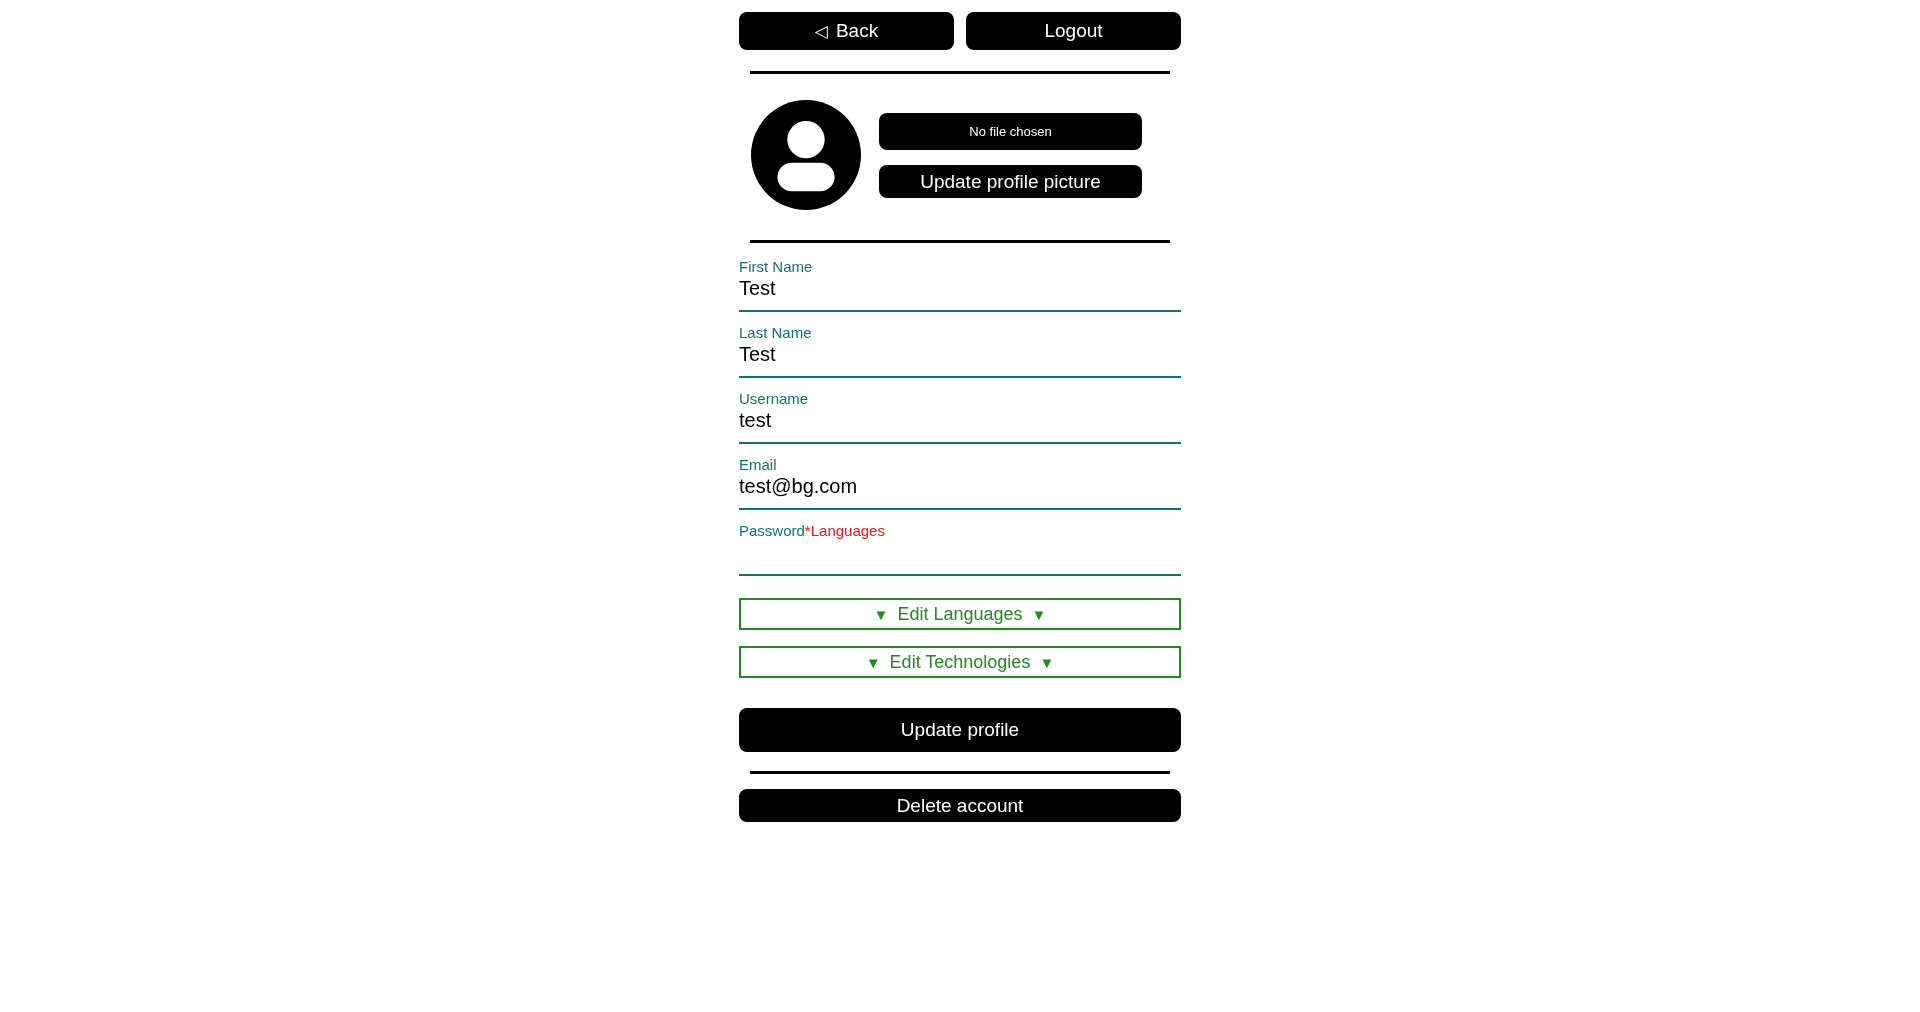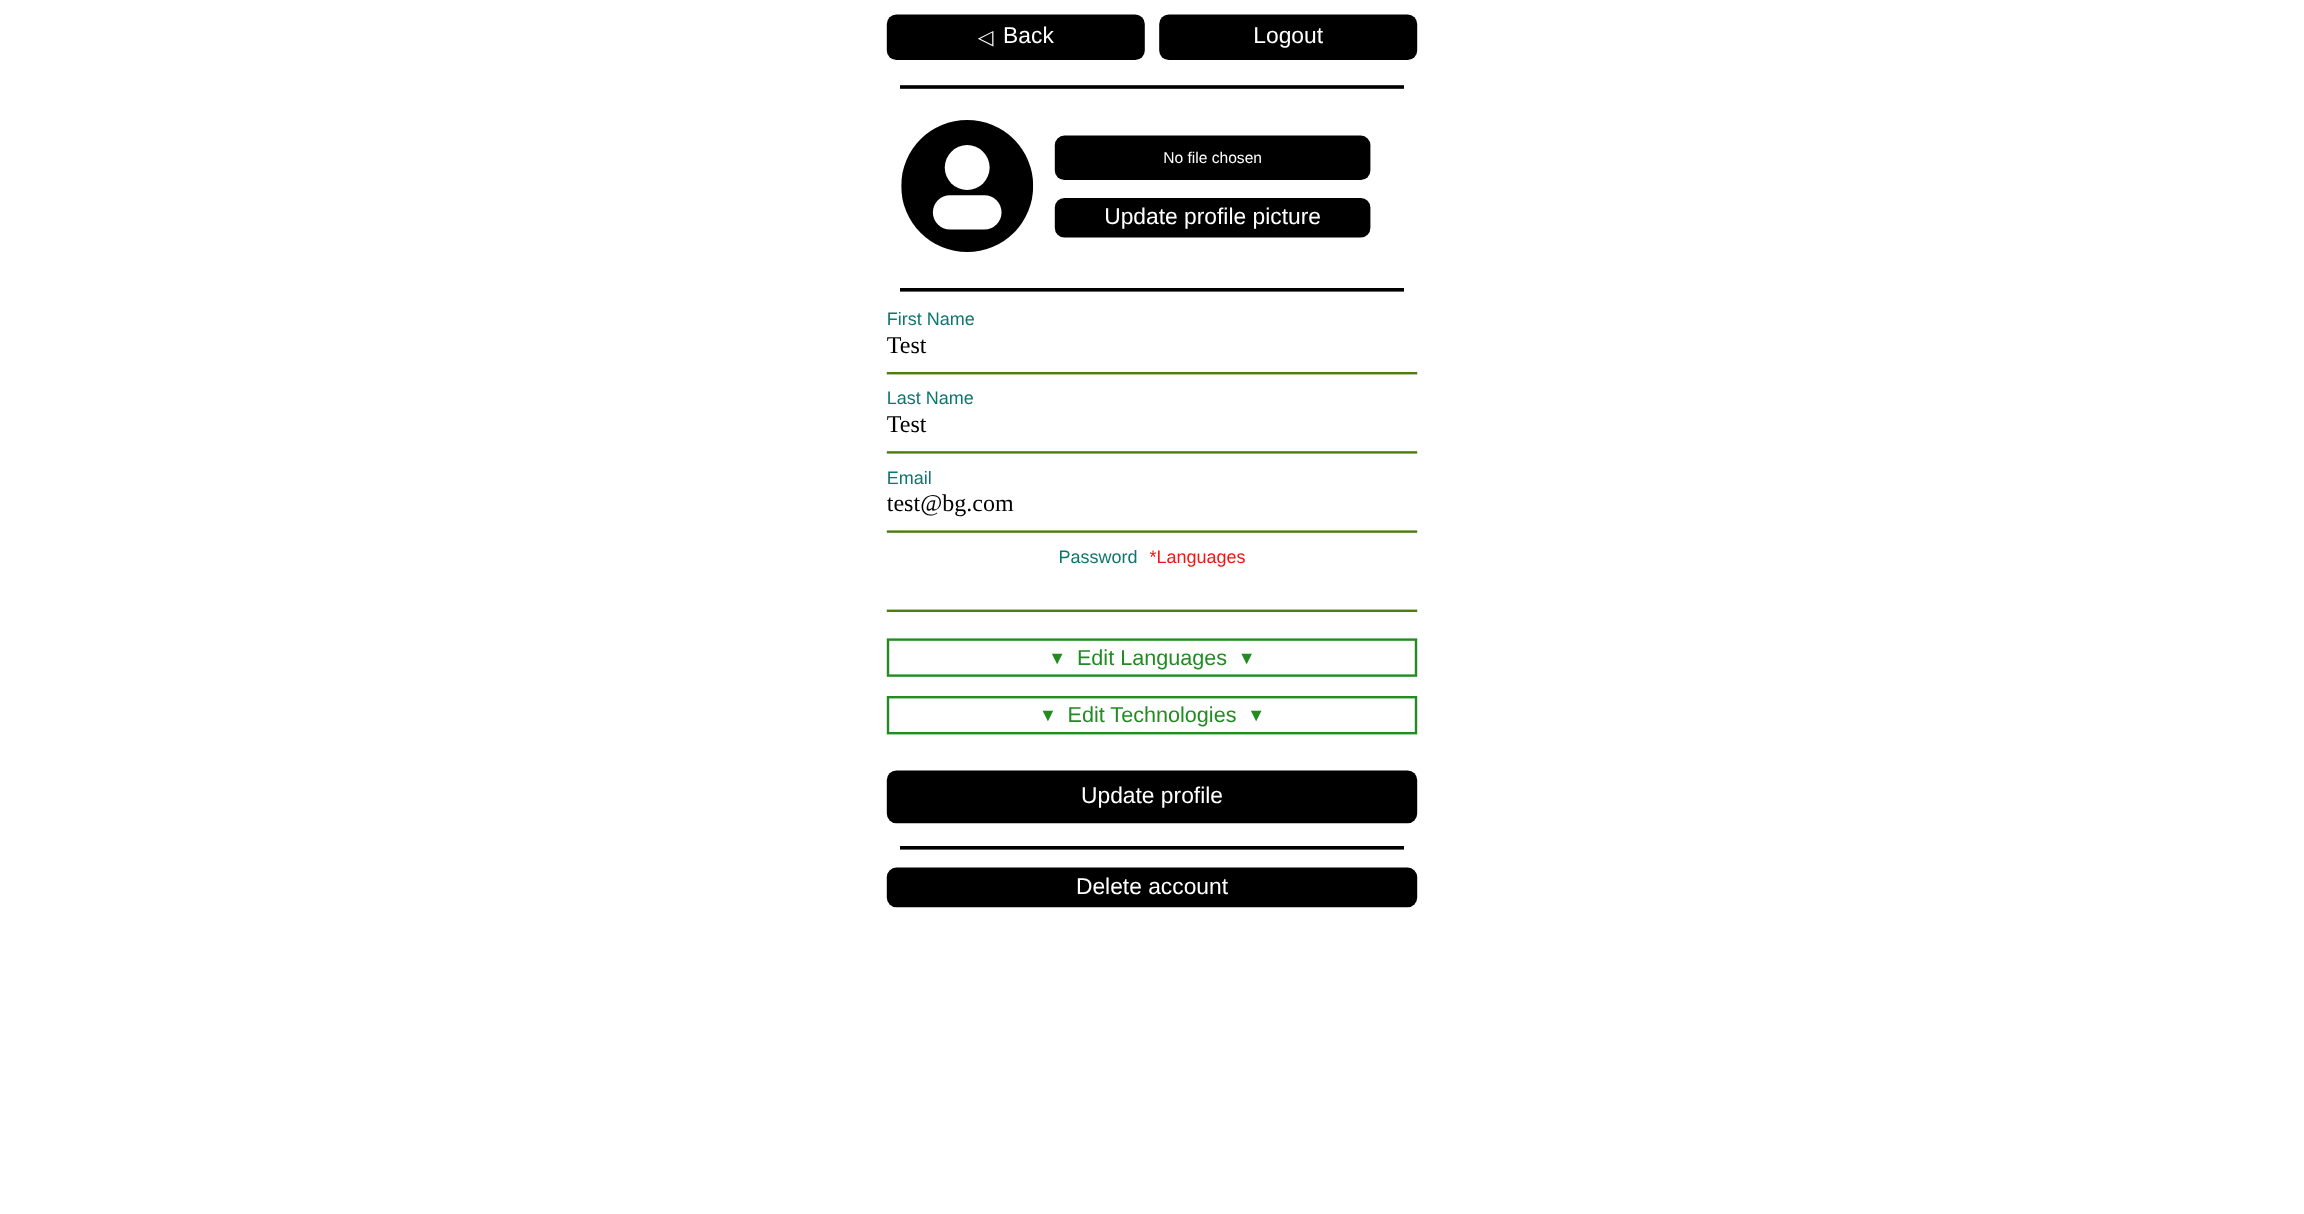--- a/index.html
+++ b/index.html
@@ -51,42 +51,41 @@
     margin-top: 13px;
     width: 263px;
   }
   .file-btn { height: 37px; font-size: 13px; }
   .update-pic-btn { height: 33px; margin-top: 15px; }
   
   .fields { margin-top: 15px; }
   .field { margin-bottom: 12px; }
   .field-label-row {
     display: flex;
-    justify-content: center;
+    justify-content: flex-start;
     align-items: baseline;
-    gap: 10px;
   }
   .field-label {
     display: block;
     color: #0f766e;
     font-size: 15px;
     line-height: 17px;
   }
   .required-note {
     color: #f51313;
     font-size: 15px;
     line-height: 17px;
   }
   .field-input {
     display: block;
     width: 100%;
     border: none;
-    border-bottom: 2px solid #4d7c0f;
+    border-bottom: 2px solid #0f766e;
     outline: none;
-    font-family: Liberation Serif, serif;
+    font-family: Liberation Sans, sans-serif;
     font-size: 20px;
     color: #000;
     padding: 2px 0 10px 0;
     background: transparent;
   }
   
   .btn-outline-green {
     width: 100%;
     height: 32px;
     background: #fff;
@@ -152,20 +151,24 @@
     <div class="field">
       <label class="field-label">First Name</label>
       <input class="field-input" type="text" value="Test" style="">
     </div>
 
     <div class="field">
       <label class="field-label">Last Name</label>
       <input class="field-input" type="text" value="Test" style="">
     </div>
 
+    <div class="field">
+      <label class="field-label">Username</label>
+      <input class="field-input" type="text" value="test" style="">
+    </div>
 
     <div class="field">
       <label class="field-label">Email</label>
       <input class="field-input" type="text" value="test@bg.com" style="">
     </div>
 
     <div class="field">
       <div class="field-label-row">
         <label class="field-label">Password</label>
         <span class="required-note">*Languages</span>

